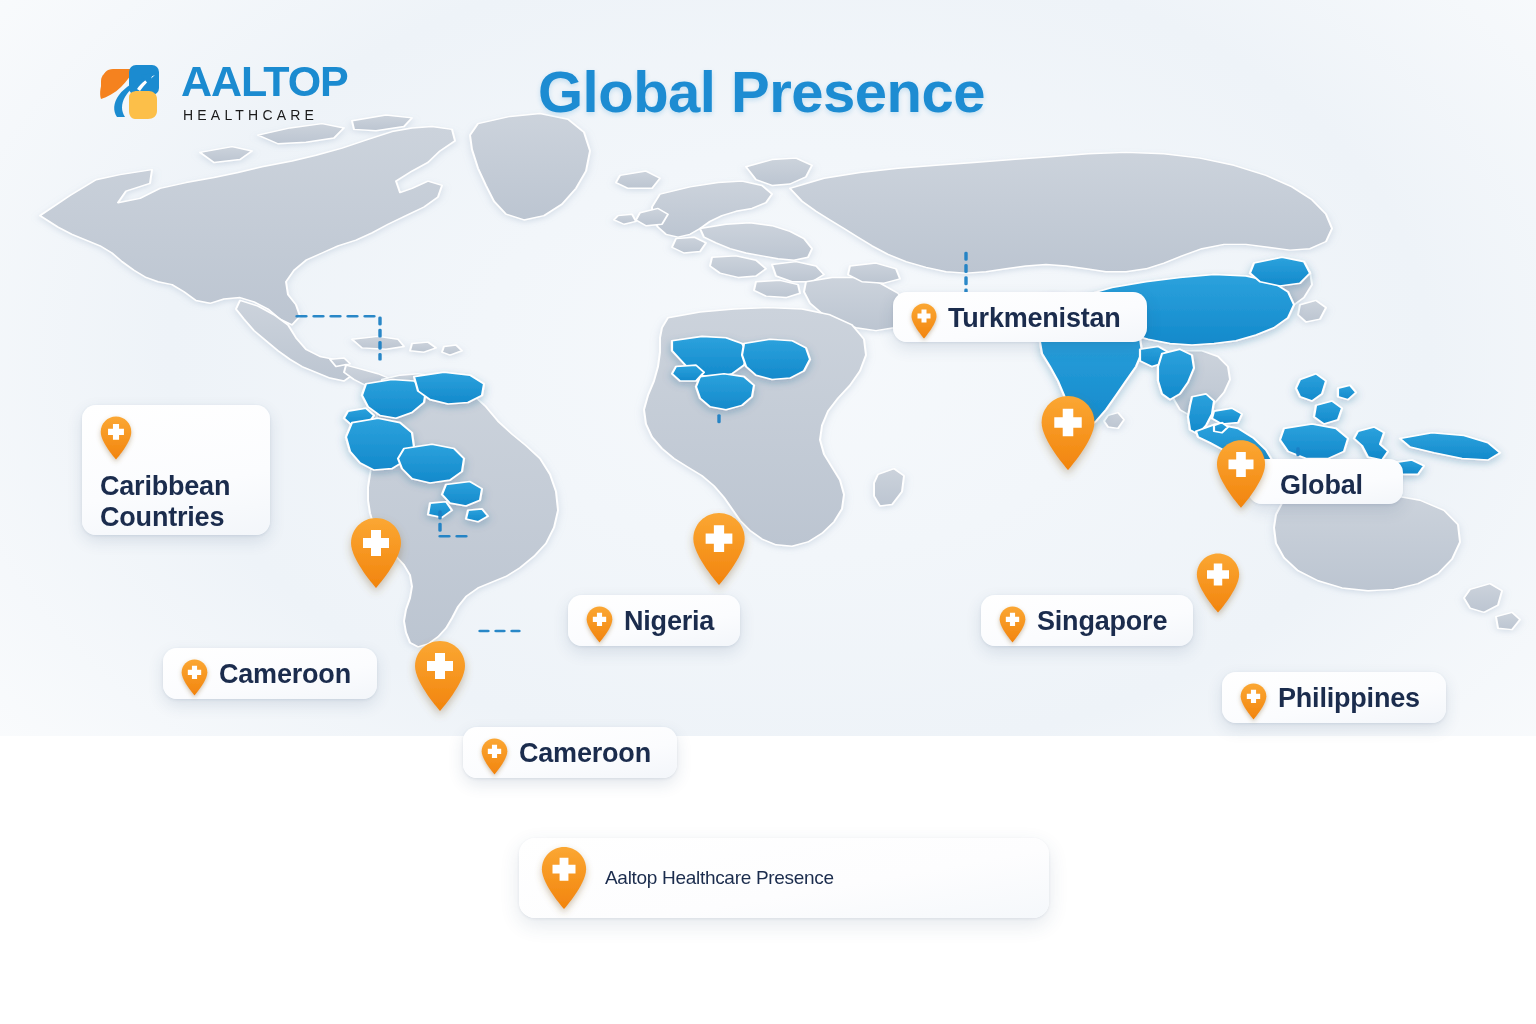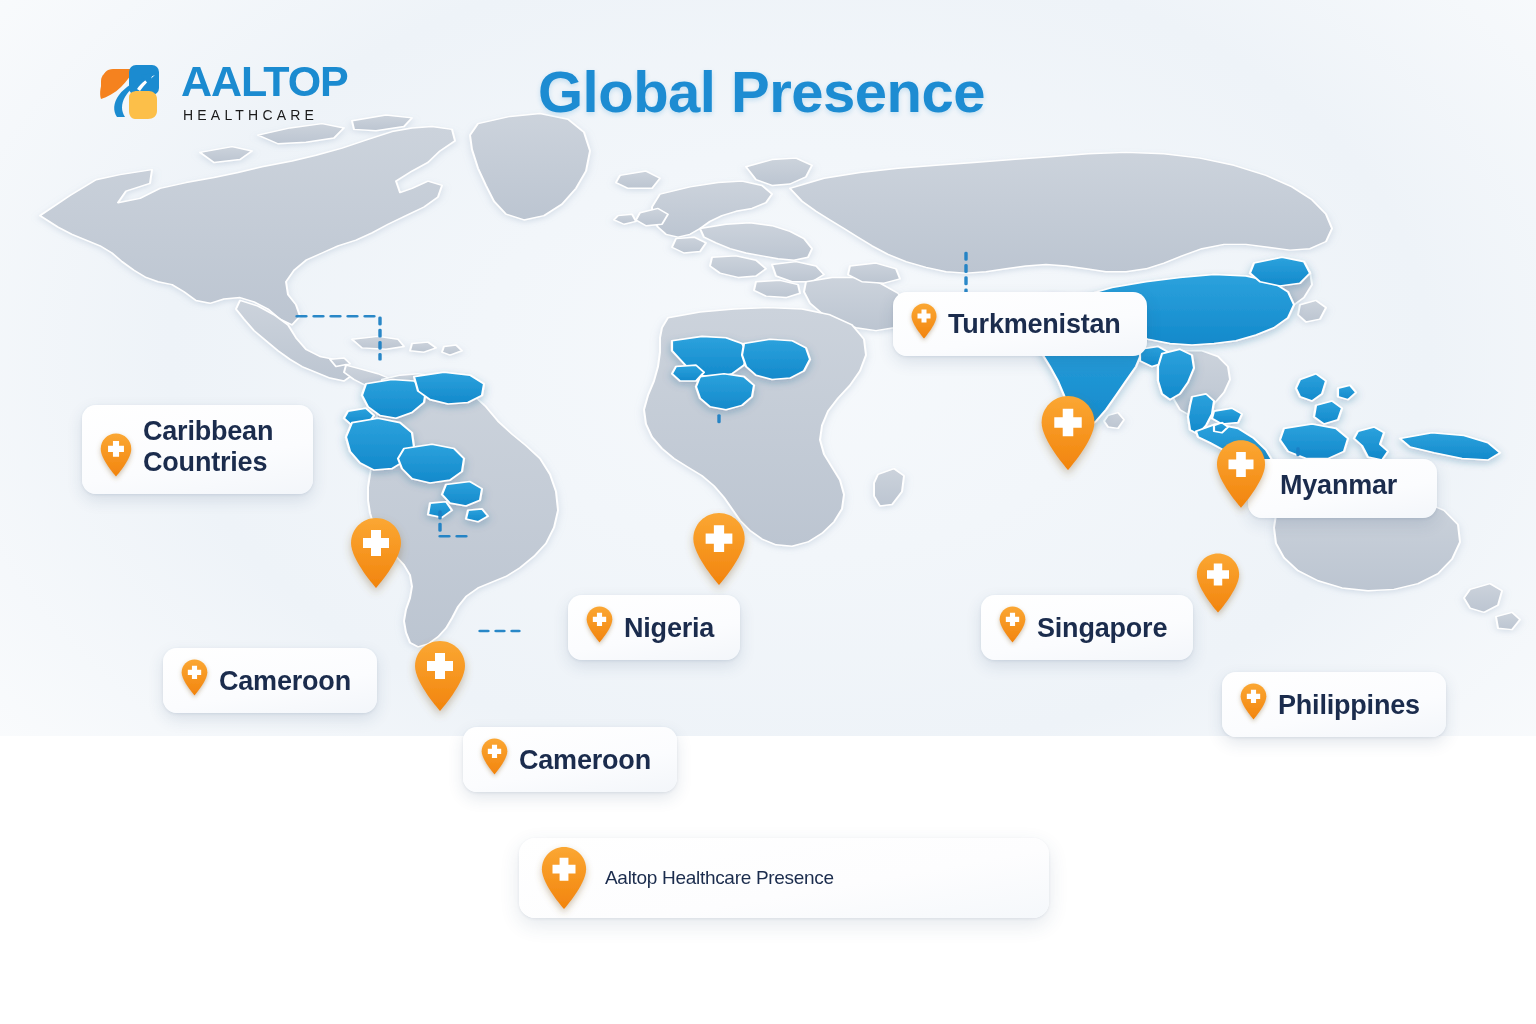--- a/index.html
+++ b/index.html
@@ -47,24 +47,24 @@
     margin-left:33px;
   }
 
   
   #map-layer { position:absolute; inset:0; z-index:10; }
   #map-layer svg { width:100%; height:100%; display:block; }
 
   
   .label-chip {
     position:absolute; z-index:30;
-    display:flex; align-items:flex-end; gap:11px;
+    display:flex; align-items:flex-start; gap:11px;
     background:linear-gradient(170deg,#ffffff 0%,#fbfcfe 60%,#f3f6fa 100%);
     border-radius:14px;
-    padding:11px 26px 17px 18px;
+    padding:11px 26px 3px 18px;
     box-shadow:0 6px 16px rgba(40,70,110,0.13), 0 1px 3px rgba(40,70,110,0.10);
     white-space:nowrap;
   }
   .label-chip .chip-text {
     font-size:27px; font-weight:600; color:#1b2c4d;
     letter-spacing:-0.2px; line-height:1.13;
   }
   .label-chip.two-line .chip-text { white-space:pre-line; }
 
   
@@ -383,21 +383,21 @@
 
   <span class="map-pin" style="left:1196px; top:552px;">
     <span class="pin">
       <svg width="44" height="62" viewBox="0 0 52 72">
         <path filter="url(#pf1)" fill="url(#pg1)" d="M26 1 C12.2 1 1 12.2 1 26 C1 43 26 71 26 71 C26 71 51 43 51 26 C51 12.2 39.8 1 26 1 Z"></path>
         <path fill="#ffffff" d="M21 13 h10 v8 h8 v10 h-8 v8 h-10 v-8 h-8 v-10 h8 z"></path>
       </svg>
     </span>
   </span>
 
-  <div class="label-chip two-line" style="left:82px; top:405px; padding-right:40px;">
+  <div class="label-chip two-line" style="left:82px; top:405px; padding-right:40px;flex-direction:column;">
     <span class="pin">
       <svg width="32" height="44" viewBox="0 0 52 72">
         <path filter="url(#pf1)" fill="url(#pg1)" d="M26 1 C12.2 1 1 12.2 1 26 C1 43 26 71 26 71 C26 71 51 43 51 26 C51 12.2 39.8 1 26 1 Z"></path>
         <path fill="#ffffff" d="M21 13 h10 v8 h8 v10 h-8 v8 h-10 v-8 h-8 v-10 h8 z"></path>
       </svg>
     </span>
     <span class="chip-text">Caribbean
 Countries</span>
   </div>
 
@@ -441,21 +441,21 @@
     <span class="chip-text">Turkmenistan</span>
   </div>
 
   <div class="label-chip" style="left:1248px; top:459px; padding-left:32px; padding-right:40px;">
     <span class="pin" style="position:absolute; left:-32px; top:-20px;">
       <svg width="50" height="70" viewBox="0 0 52 72">
         <path filter="url(#pf1)" fill="url(#pg1)" d="M26 1 C12.2 1 1 12.2 1 26 C1 43 26 71 26 71 C26 71 51 43 51 26 C51 12.2 39.8 1 26 1 Z"></path>
         <path fill="#ffffff" d="M21 13 h10 v8 h8 v10 h-8 v8 h-10 v-8 h-8 v-10 h8 z"></path>
       </svg>
     </span>
-    <span class="chip-text">Myanmar</span>
+    <span class="chip-text">Global</span>
   </div>
 
   <div class="label-chip" style="left:1222px; top:672px;">
     <span class="pin">
       <svg width="27" height="37" viewBox="0 0 52 72">
         <path filter="url(#pf1)" fill="url(#pg1)" d="M26 1 C12.2 1 1 12.2 1 26 C1 43 26 71 26 71 C26 71 51 43 51 26 C51 12.2 39.8 1 26 1 Z"></path>
         <path fill="#ffffff" d="M21 13 h10 v8 h8 v10 h-8 v8 h-10 v-8 h-8 v-10 h8 z"></path>
       </svg>
     </span>
     <span class="chip-text">Philippines</span>

